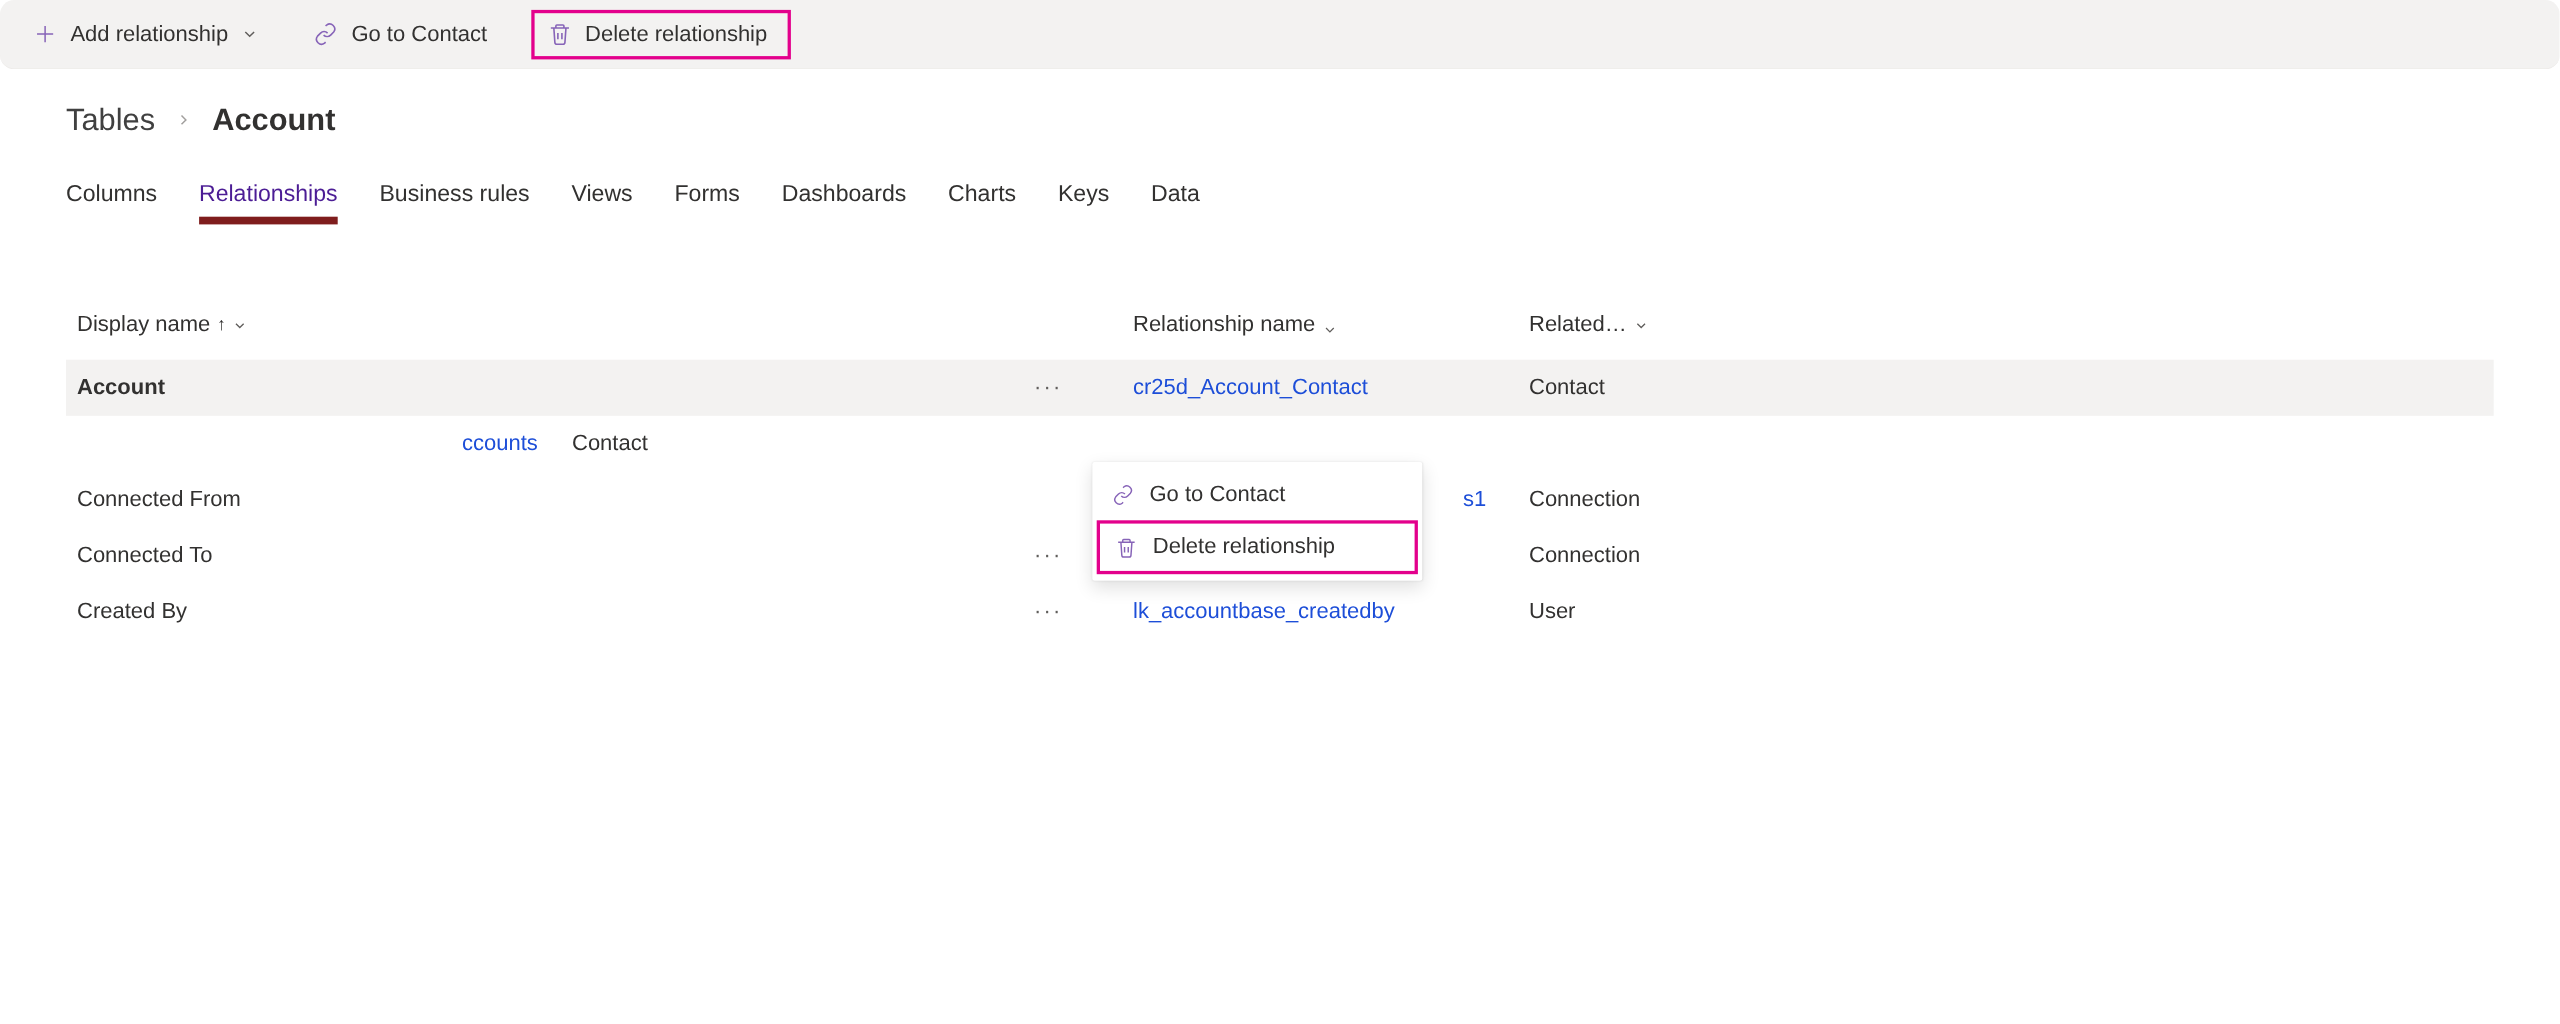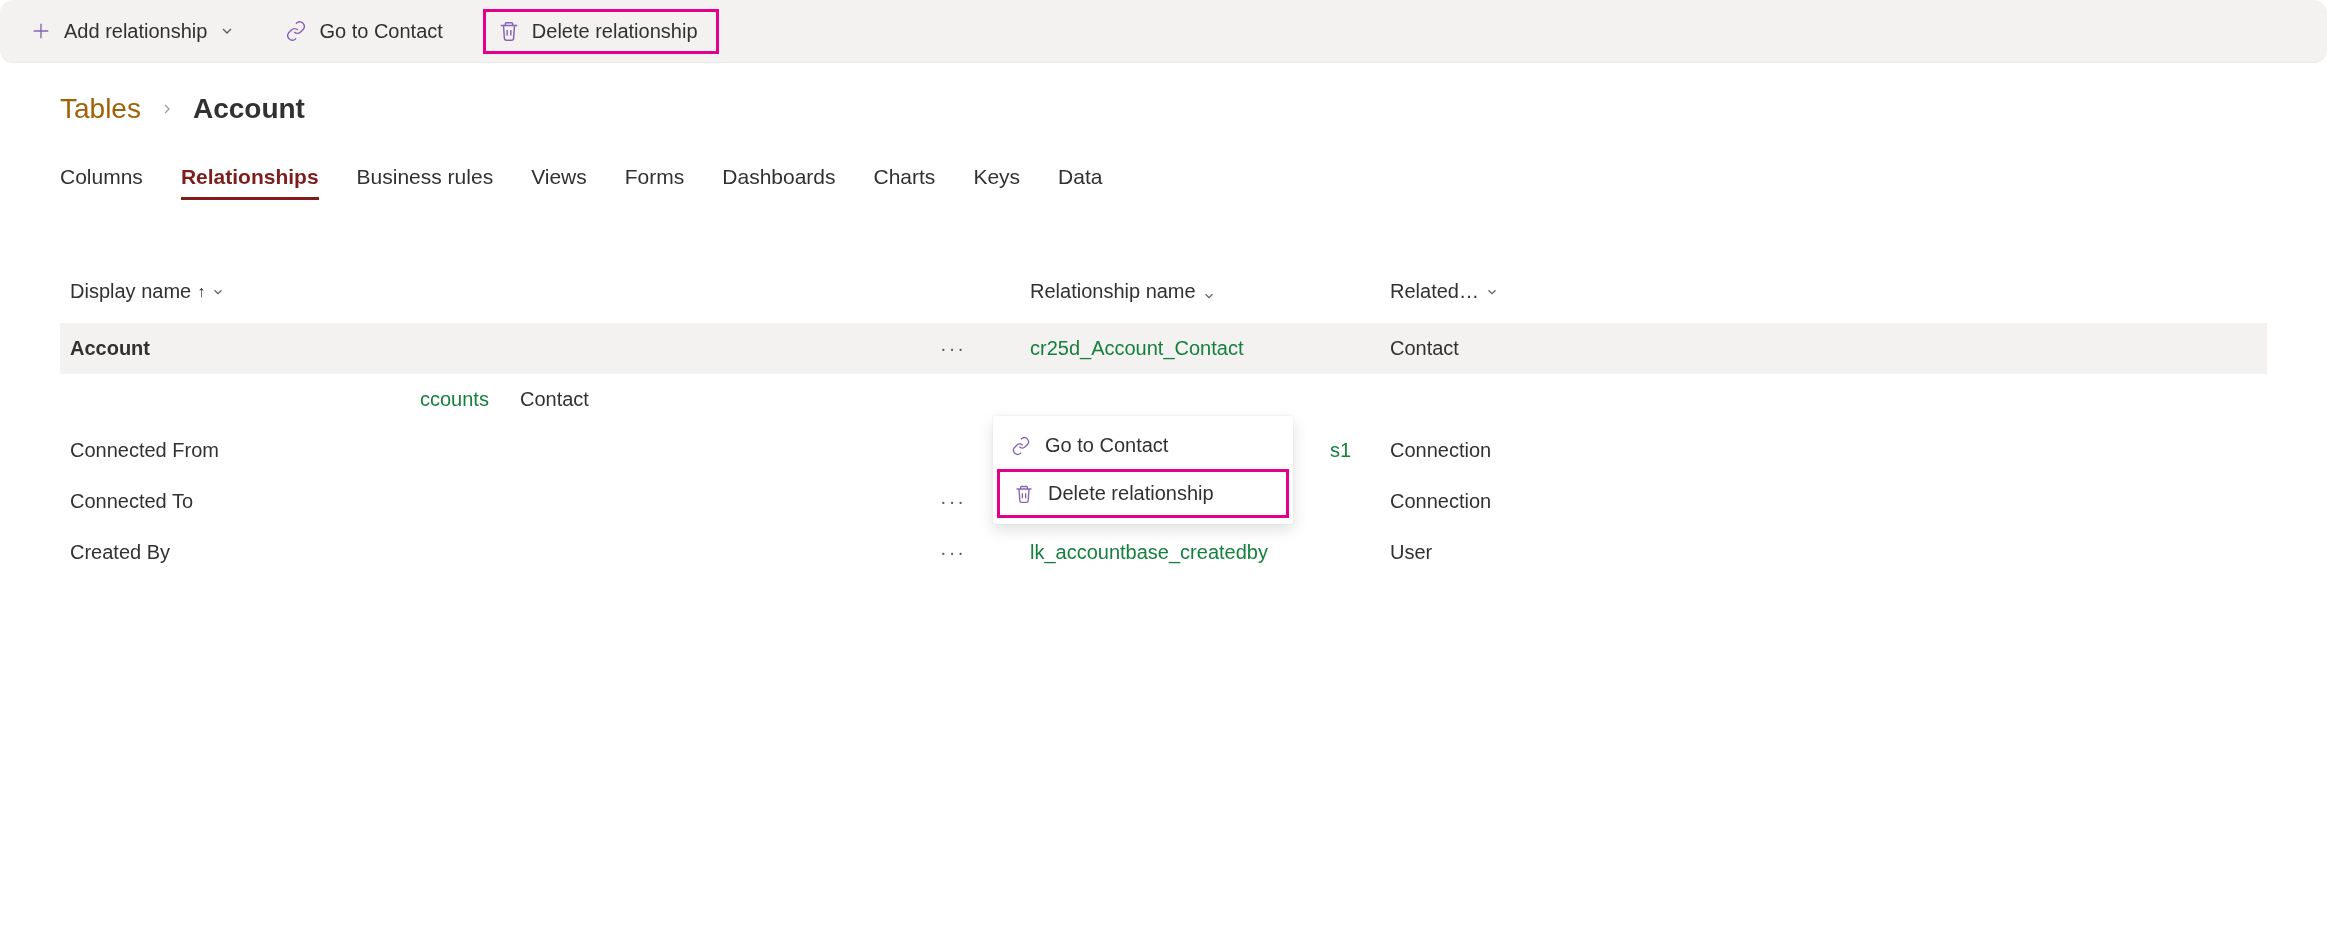--- a/index.html
+++ b/index.html
@@ -52,21 +52,21 @@
     padding: 30px 60px;
   }
   .breadcrumb {
     display: flex;
     align-items: center;
     gap: 18px;
     margin-bottom: 40px;
     font-size: 28px;
   }
   .breadcrumb-link {
-    color: #a16207;
+    color: #404040;
     cursor: pointer;
   }
   .breadcrumb-sep {
     color: #a19f9d;
     font-size: 20px;
   }
   .breadcrumb-current {
     font-weight: 600;
     color: #323130;
   }
@@ -77,23 +77,23 @@
     gap: 38px;
     margin-bottom: 70px;
     font-size: 21px;
   }
   .tab {
     color: #323130;
     cursor: pointer;
     padding-bottom: 8px;
   }
   .tab.active {
-    color: #7f1d1d;
-    font-weight: 700;
-    border-bottom: 3px solid #7f1d1d;
+    color: #4c1d95;
+    font-weight: 400;
+    border-bottom: 7px solid #7f1d1d;
   }
   
   
   .table {
     width: 100%;
     position: relative;
   }
   .table-header {
     display: flex;
     padding: 10px 0 20px 10px;
@@ -147,21 +147,21 @@
   }
   .table-row .col-more {
     flex: 0 0 90px;
     text-align: left;
     color: #605e5c;
     cursor: pointer;
     letter-spacing: 2px;
   }
   .table-row .col-relname {
     flex: 0 0 360px;
-    color: #15803d;
+    color: #1d4ed8;
   }
   .table-row .col-related {
     flex: 1;
     color: #323130;
     font-weight: 400;
   }
   
   
   .context-menu {
     position: absolute;

